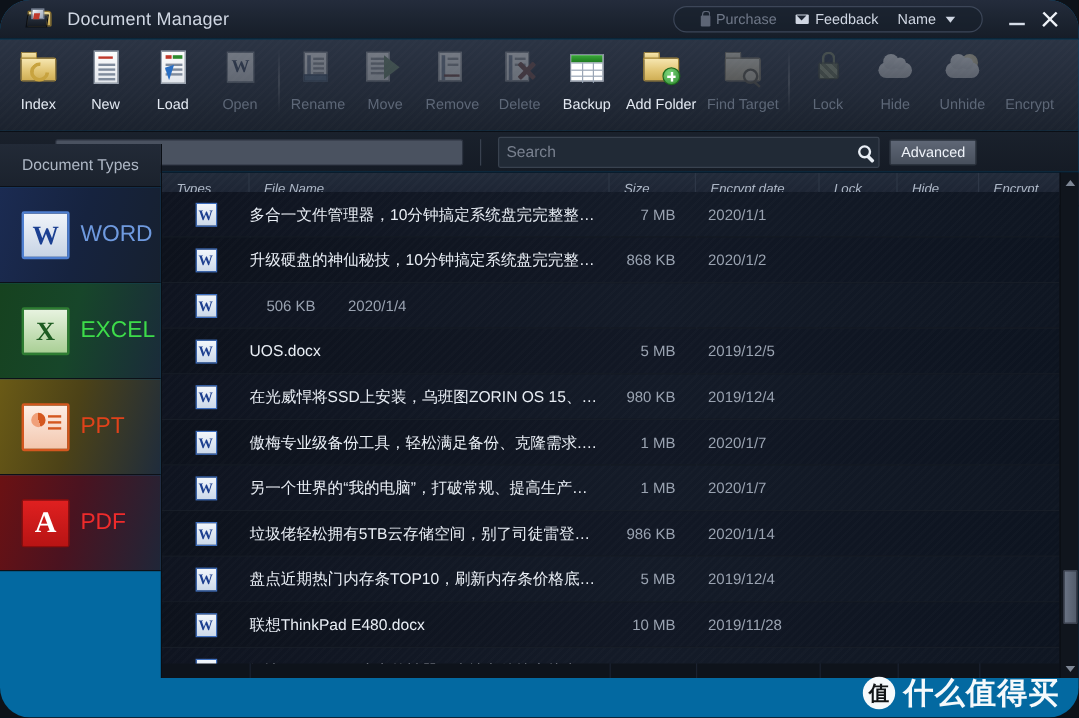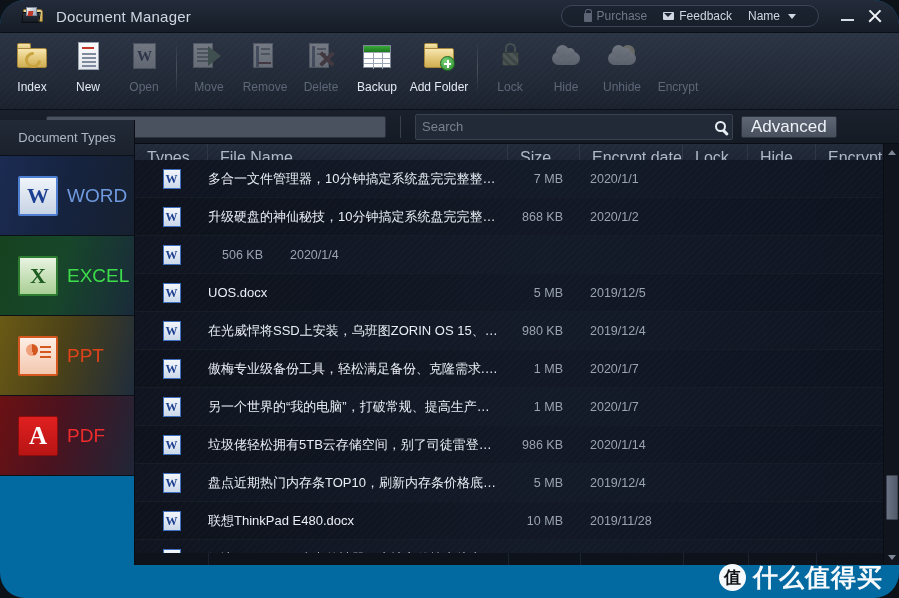--- a/index.html
+++ b/index.html
@@ -274,21 +274,21 @@
   }
   .mag:after{
     content:"";position:absolute;right:-5px;bottom:-4px;width:7px;height:2.6px;background:#e9eef5;
     transform:rotate(45deg);border-radius:1px;
   }
   .adv-btn {
     margin-left: 8px; height: 22px; padding: 0 9px;
     background: linear-gradient(to bottom,#5b6personally);
     background: linear-gradient(to bottom,#5f6776,#474f5c);
     border:1px solid #2b323d; border-radius:2px;
-    color:#eef2f8; font-size:17px; display:flex;align-items:center;
+    color:#eef2f8; font-size:12px; display:flex;align-items:center;
   }
 
   
   .sidebar {
     position:absolute; left:0; top:120px; width:135px; height:445px;
     border-right:1px solid #0a0e14;
   }
   .sb-title {
     height:36px; display:flex;align-items:center;justify-content:center;
     color:#aeb7c5; font-size:13px;
@@ -364,22 +364,23 @@
   }
   .thead {
     display:flex; height:28px; align-items:stretch;
     background:
       repeating-linear-gradient(135deg, rgba(255,255,255,.014) 0 2px, rgba(0,0,0,0) 2px 5px),
       linear-gradient(to bottom,#222b3a,#1a2130);
     border-bottom:1px solid #090d13;
   }
   .th {
     display:flex; align-items:center; padding-left:12px;
-    color:#aeb8c7; font-size:16px;
+    color:#aeb8c7; font-size:11px;
     border-right:1px solid #2e3747;
+    font-style:italic;
   }
   .th:last-child { border-right:none; }
   .rows {
     position:absolute; left:0; top:28px; width:748px; height:393px;
     overflow:hidden;
   }
   .row {
     display:flex; align-items:center; height:38px;
     border-bottom:1px solid #171d27;
     background:
@@ -565,30 +566,56 @@
           <div class="doc-red"></div>
           <i style="top:10px"></i>
             <i style="top:14px"></i>
             <i style="top:18px"></i>
             <i style="top:22px"></i>
         </div>
       </div>
       <div class="tool-label">New</div>
     </div>
 
+    <div class="tool">
+      <div class="glyph">
+        <div class="doc-sheet">
+          <div style="position:absolute;left:3px;top:3px;width:5px;height:3px;background:#c0392b"></div>
+          <div style="position:absolute;left:9px;top:3px;width:8px;height:3px;background:#2e8b2e"></div>
+          <i style="top:10px"></i>
+            <i style="top:14px"></i>
+            <i style="top:18px"></i>
+        </div>
+        <div style="position:absolute;left:14px;top:17px;width:0;height:0;border-left:8px solid #2a6fc4;border-bottom:11px solid transparent;transform:rotate(-18deg)"></div>
+      </div>
+      <div class="tool-label">Load</div>
+    </div>
 
     <div class="tool disabled">
       <div class="glyph">
         <div class="w-badge">W</div>
       </div>
       <div class="tool-label">Open</div>
     </div>
 
     <div class="tsep"></div>
 
+    <div class="tool disabled">
+      <div class="glyph">
+        <div class="page-small">
+          <div style="position:absolute;left:2px;top:2px;width:3px;height:21px;background:#5f86c4"></div>
+          <i style="top:4px;left:7px;width:9px"></i>
+            <i style="top:8px;left:7px;width:9px"></i>
+          <i style="top:12px;left:7px;width:9px"></i>
+            <i style="top:16px;left:7px;width:9px"></i>
+        </div>
+        <div style="position:absolute;left:7px;top:24px;width:20px;height:6px;background:#2a6fc4;border:1px solid #1a4f94"></div>
+      </div>
+      <div class="tool-label">Rename</div>
+    </div>
 
     <div class="tool disabled">
       <div class="glyph">
         <div class="page-small" style="left:3px">
           <i style="top:4px"></i>
             <i style="top:8px"></i>
             <i style="top:12px"></i>
             <i style="top:16px"></i>
         </div>
         <div class="arrow-green"></div>
@@ -635,20 +662,28 @@
 
     <div class="tool wide">
       <div class="glyph">
         <div class="fold-tab"></div>
           <div class="fold-body"></div>
           <div class="plus-badge"></div>
       </div>
       <div class="tool-label">Add Folder</div>
     </div>
 
+    <div class="tool wide disabled">
+      <div class="glyph">
+        <div class="fold-tab"></div>
+          <div class="fold-body"></div>
+          <div class="mag-badge"></div>
+      </div>
+      <div class="tool-label">Find Target</div>
+    </div>
 
     <div class="tsep"></div>
 
     <div class="tool disabled">
       <div class="glyph">
         <div class="shackle"></div>
           <div class="padlock"></div>
       </div>
       <div class="tool-label">Lock</div>
     </div>

